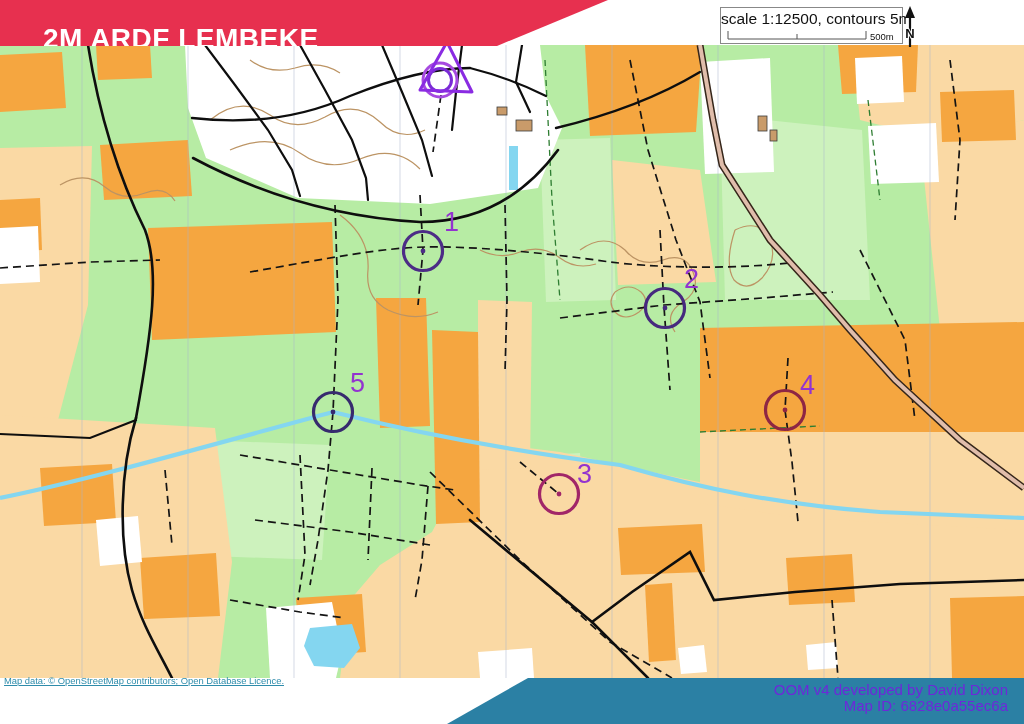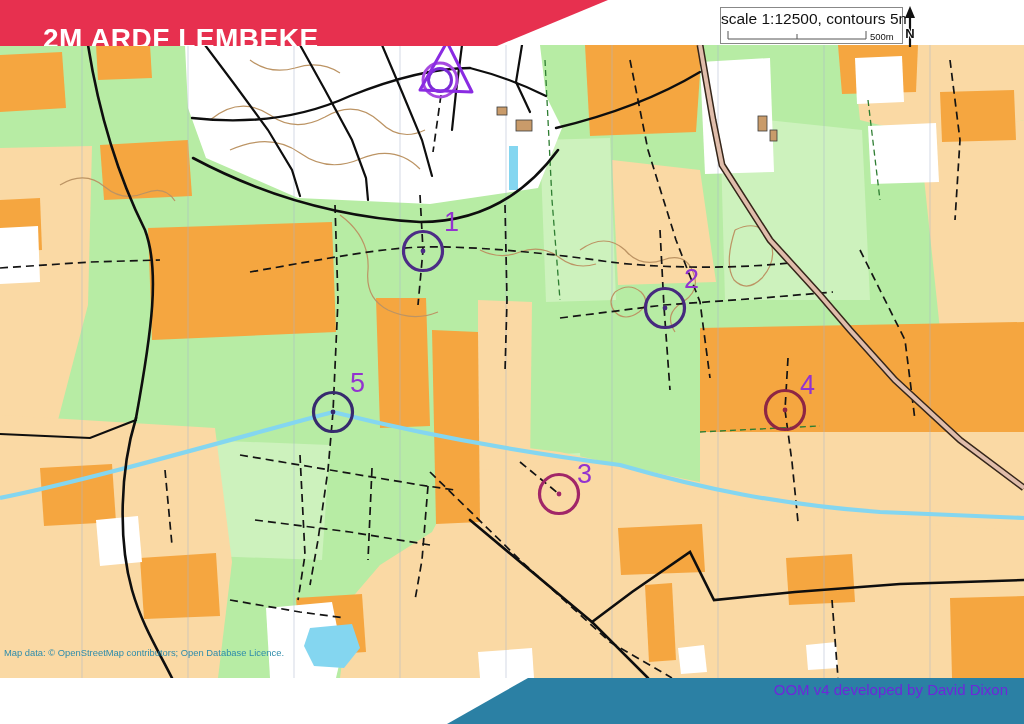--- a/index.html
+++ b/index.html
@@ -11,21 +11,21 @@
   .banner h1{margin:15px;padding:0 0 0 28px;line-height:47px;font-size:28px;font-weight:bold;
              color:#fff;letter-spacing:.5px;}
   .scalebox{position:absolute;left:720px;top:7px;width:183px;height:37px;border:1px solid #888;
             background:#fff;box-sizing:border-box;}
   .scalebox .stext{font-size:15.5px;color:#111;text-align:center;margin-top:2px;white-space:nowrap;}
   .scalebox svg{position:absolute;left:0;bottom:1px;}
   .northbox{position:absolute;left:900px;top:5px;width:26px;height:44px;}
   .tealband{position:absolute;left:0;top:678px;width:1024px;height:46px;pointer-events:none;}
   .credits{position:absolute;right:16px;top:682px;text-align:right;color:#6d28d9;
            font-size:15px;line-height:16px;}
-  .attribution{position:absolute;left:4px;top:648px;color:#2e8cab;font-size:9.4px;line-height:9.5px;}
+  .attribution{position:absolute;left:4px;top:676px;color:#2e8cab;font-size:9.4px;line-height:9.5px;text-decoration:underline;}
   .nlabel{font-weight:bold;}
 </style>
 </head>
 <body>
 
 <div class="page">
 
   <svg id="map-svg" viewBox="0 0 1024 724" xmlns="http://www.w3.org/2000/svg">
       <defs>
         <clipPath id="mapclip">
@@ -197,19 +197,20 @@
   </div>
 
   <div class="tealband">
     <svg width="1024" height="46">
       <polygon id="teal-poly" points="528,0 1024,0 1024,46 447,46" fill="#2b80a4"></polygon>
     </svg>
   </div>
 
   <div class="credits">
     <div>OOM v4 developed by David Dixon</div>
+    <div>Map ID: 6828e0a55ec6a</div>
   </div>
 
   <div class="attribution">
     <div>Map data: © OpenStreetMap contributors; Open Database Licence.</div>
   </div>
 
 </div>
 
 </body></html>

